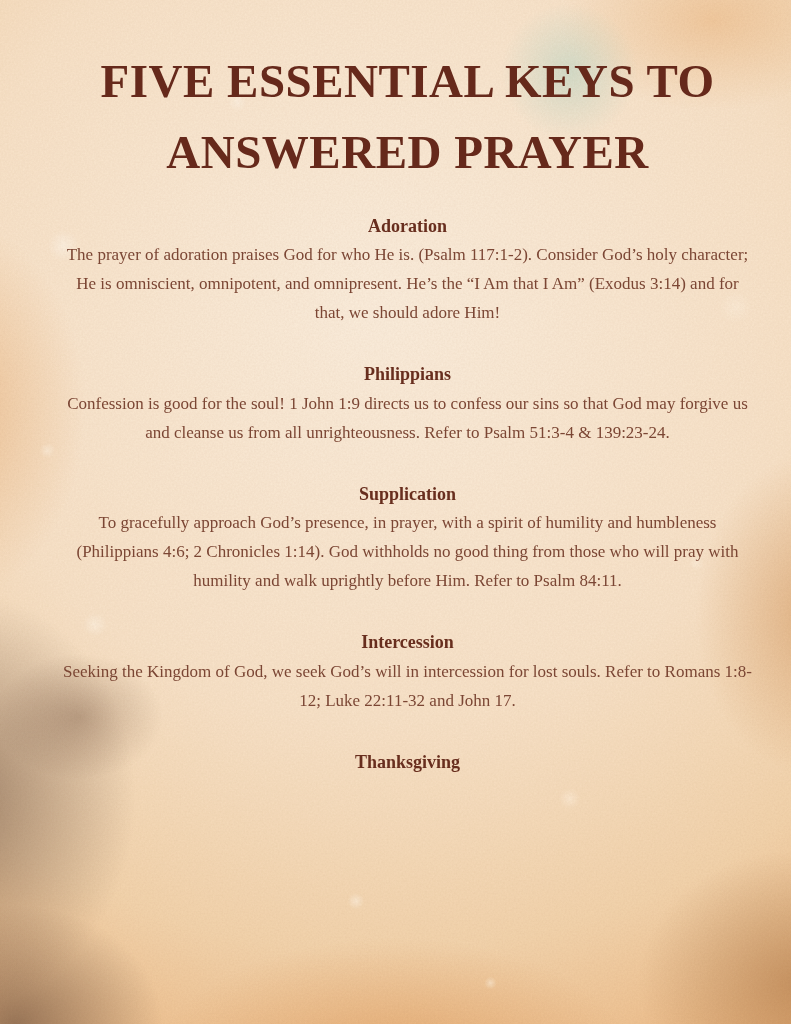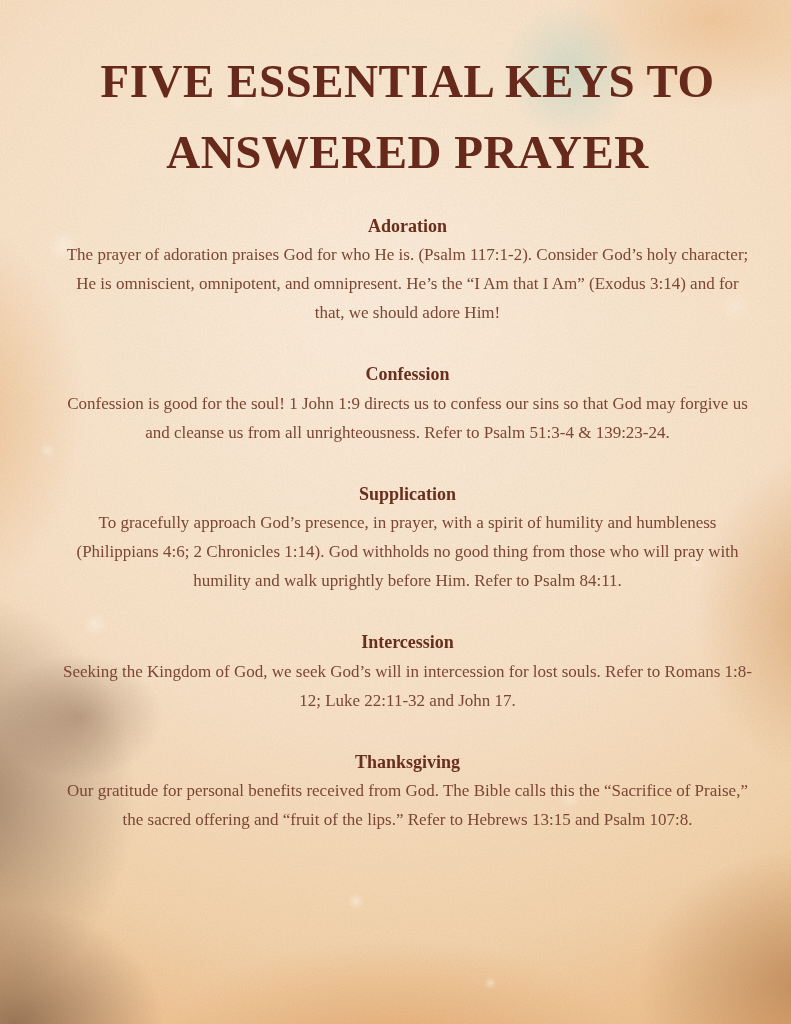--- a/index.html
+++ b/index.html
@@ -110,34 +110,33 @@
     </h1>
 
     <div class="sections">
 
       <div class="section">
         <h2>Adoration</h2>
         <p>The prayer of adoration praises God for who He is. (Psalm 117:1-2). Consider God’s holy character; He is omniscient, omnipotent, and omnipresent. He’s the “I Am that I Am” (Exodus 3:14) and for that, we should adore Him!</p>
       </div>
 
       <div class="section">
-        <h2>Confession</h2>
+        <h2>Philippians</h2>
         <p>Confession is good for the soul! 1 John 1:9 directs us to confess our sins so that God may forgive us and cleanse us from all unrighteousness. Refer to Psalm 51:3-4 &amp; 139:23-24.</p>
       </div>
 
       <div class="section">
         <h2>Supplication</h2>
         <p>To gracefully approach God’s presence, in prayer, with a spirit of humility and humbleness (Philippians 4:6; 2 Chronicles 1:14). God withholds no good thing from those who will pray with humility and walk uprightly before Him. Refer to Psalm 84:11.</p>
       </div>
 
       <div class="section">
         <h2>Intercession</h2>
         <p>Seeking the Kingdom of God, we seek God’s will in intercession for lost souls. Refer to Romans 1:8-12; Luke 22:11-32 and John 17.</p>
       </div>
 
       <div class="section">
         <h2>Thanksgiving</h2>
-        <p>Our gratitude for personal benefits received from God. The Bible calls this the “Sacrifice of Praise,” the sacred offering and “fruit of the lips.” Refer to Hebrews 13:15 and Psalm 107:8.</p>
       </div>
 
     </div>
   </div>
 </div>
 
 </body></html>

